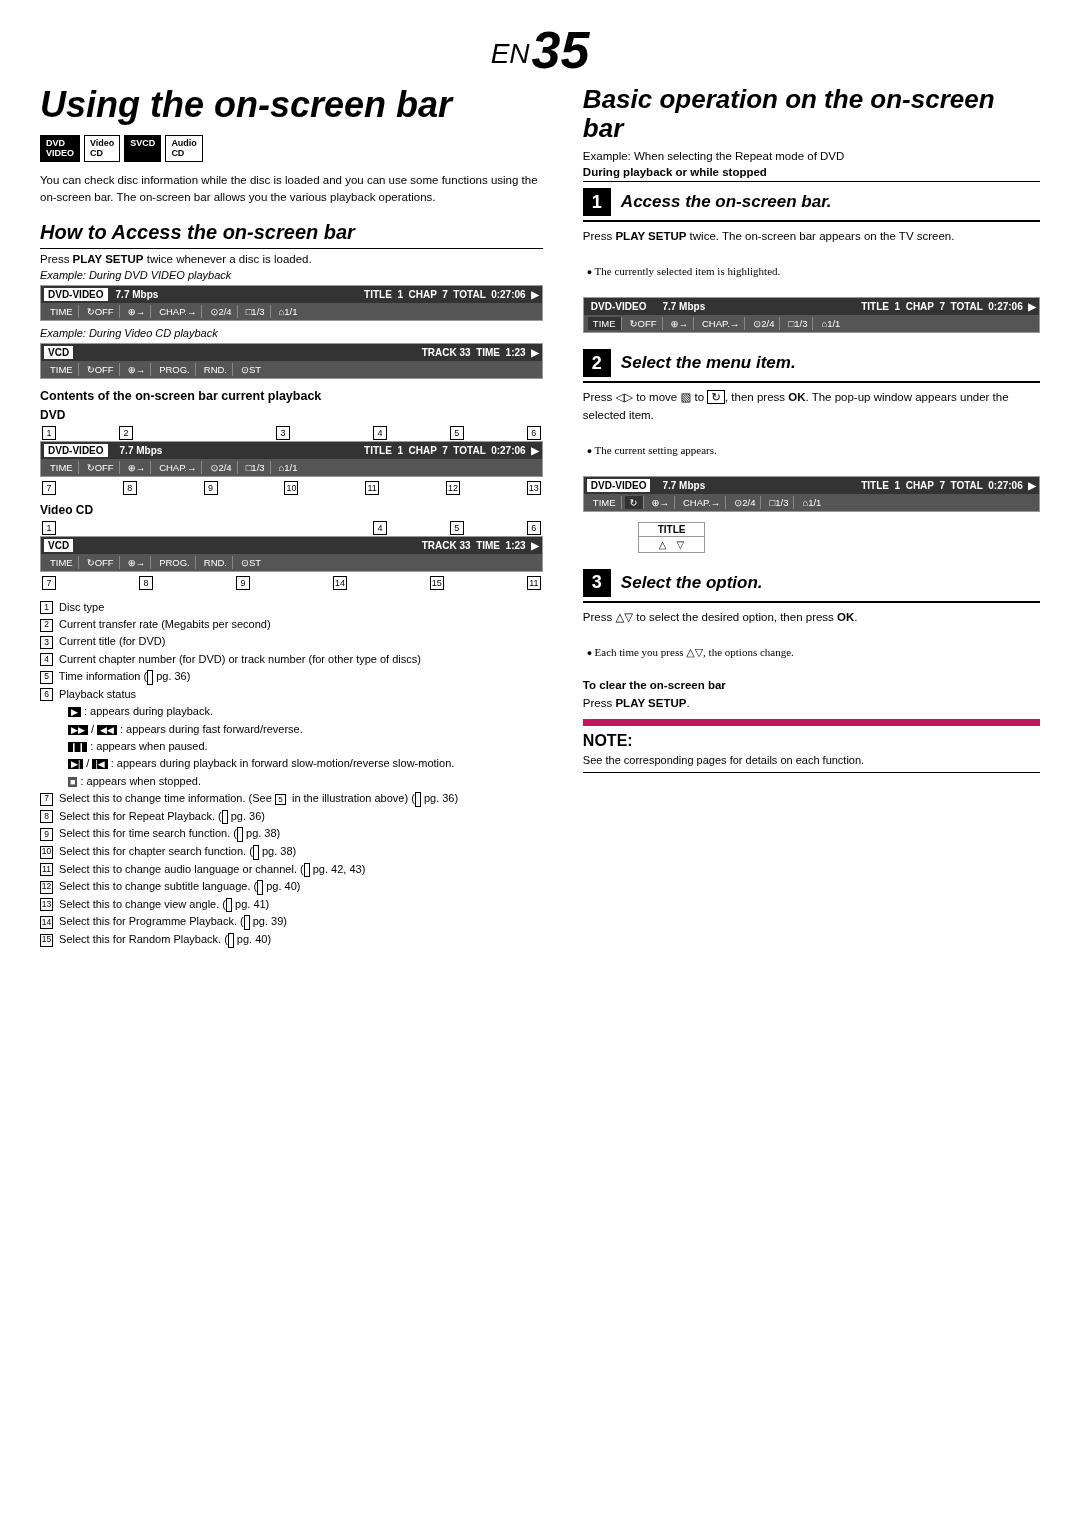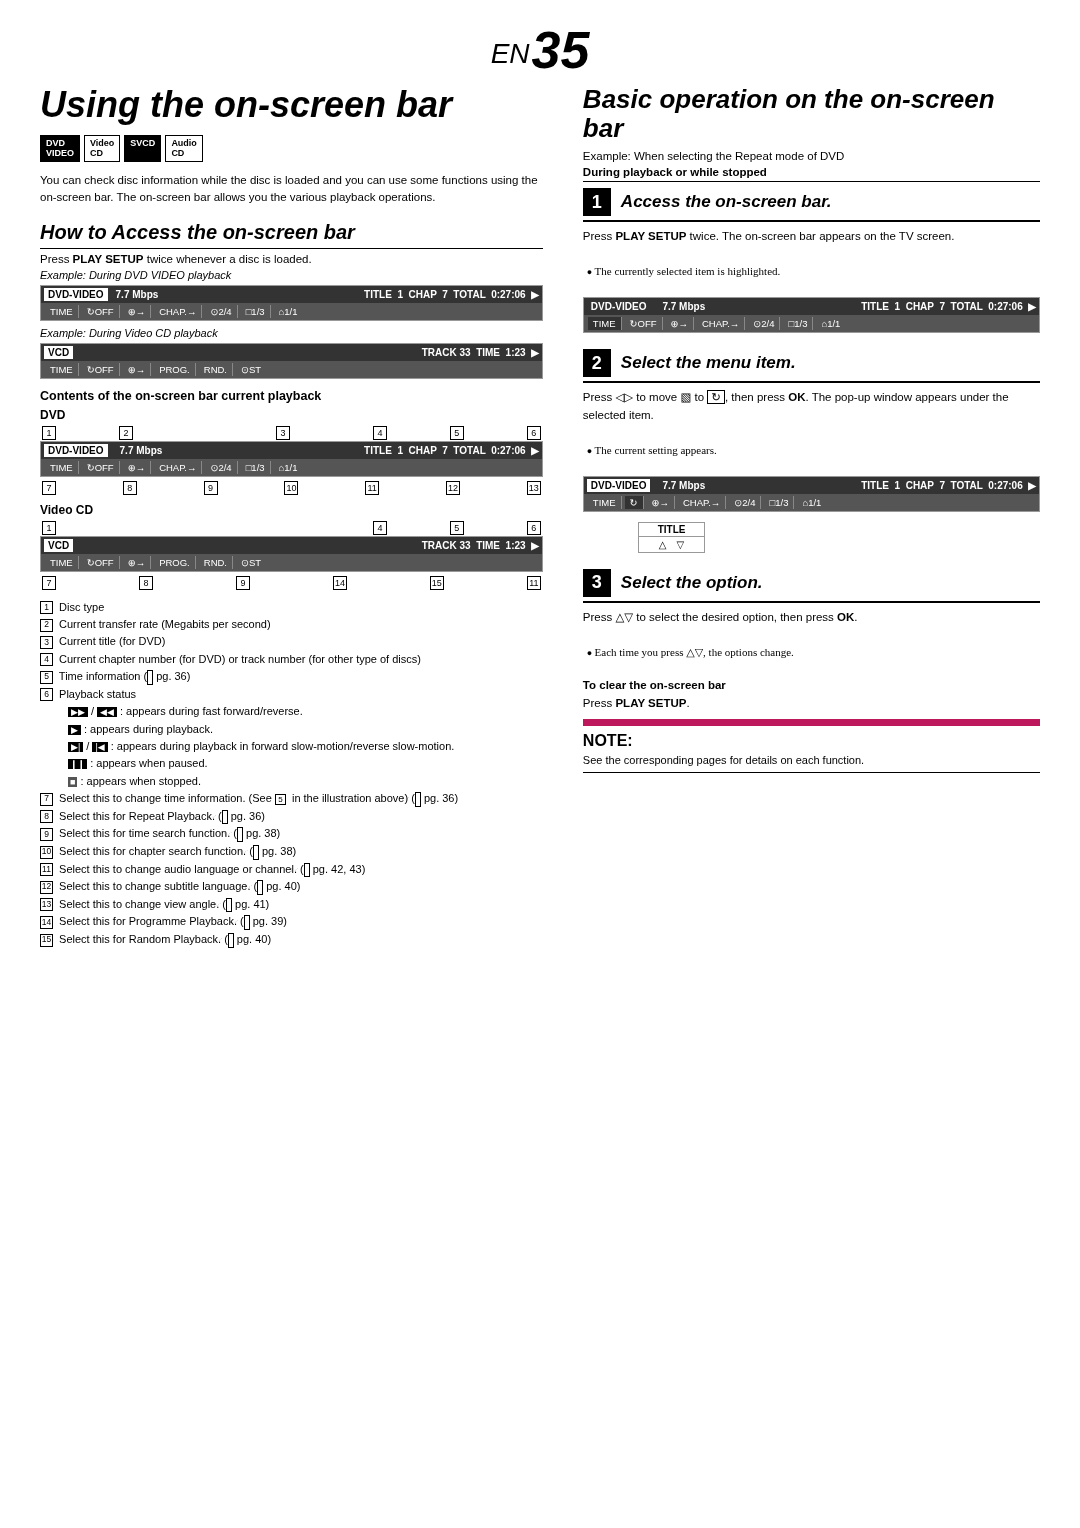--- a/index.html
+++ b/index.html
@@ -455,30 +455,30 @@
         <div class="list-item-row">
           <span class="num-inline">4</span> Current chapter number (for DVD) or track number (for other type of discs)
         </div>
         <div class="list-item-row">
           <span class="num-inline">5</span> Time information (<span class="cf-icon">☞</span> pg. 36)
         </div>
         <div class="list-item-row">
           <span class="num-inline">6</span> Playback status
         </div>
         <div class="sub-indent">
+          <span style="background:#000;color:#fff;padding:0 3px;font-size:9px;">▶</span> : appears during playback.
+        </div>
+        <div class="sub-indent">
           <span style="background:#000;color:#fff;padding:0 3px;font-size:9px;">▶▶</span> / <span style="background:#000;color:#fff;padding:0 3px;font-size:9px;">◀◀</span> : appears during fast forward/reverse.
         </div>
         <div class="sub-indent">
-          <span style="background:#000;color:#fff;padding:0 3px;font-size:9px;">▶</span> : appears during playback.
+          <span style="background:#000;color:#fff;padding:0 2px;font-size:9px;">❙❙</span> : appears when paused.
         </div>
         <div class="sub-indent">
           <span style="background:#000;color:#fff;padding:0 3px;font-size:9px;">▶|</span> / <span style="background:#000;color:#fff;padding:0 3px;font-size:9px;">|◀</span> : appears during playback in forward slow-motion/reverse slow-motion.
-        </div>
-        <div class="sub-indent">
-          <span style="background:#000;color:#fff;padding:0 2px;font-size:9px;">❙❙</span> : appears when paused.
         </div>
         <div class="sub-indent">
           <span style="background:#555;color:#fff;padding:0 2px;font-size:9px;">■</span> : appears when stopped.
         </div>
         <div class="list-item-row">
           <span class="num-inline">7</span> Select this to change time information. (See <span class="num-inline" style="width:11px;height:11px;font-size:8px;">5</span> in the illustration above) (<span class="cf-icon">☞</span> pg. 36)
         </div>
         <div class="list-item-row">
           <span class="num-inline">8</span> Select this for Repeat Playback. (<span class="cf-icon">☞</span> pg. 36)
         </div>

